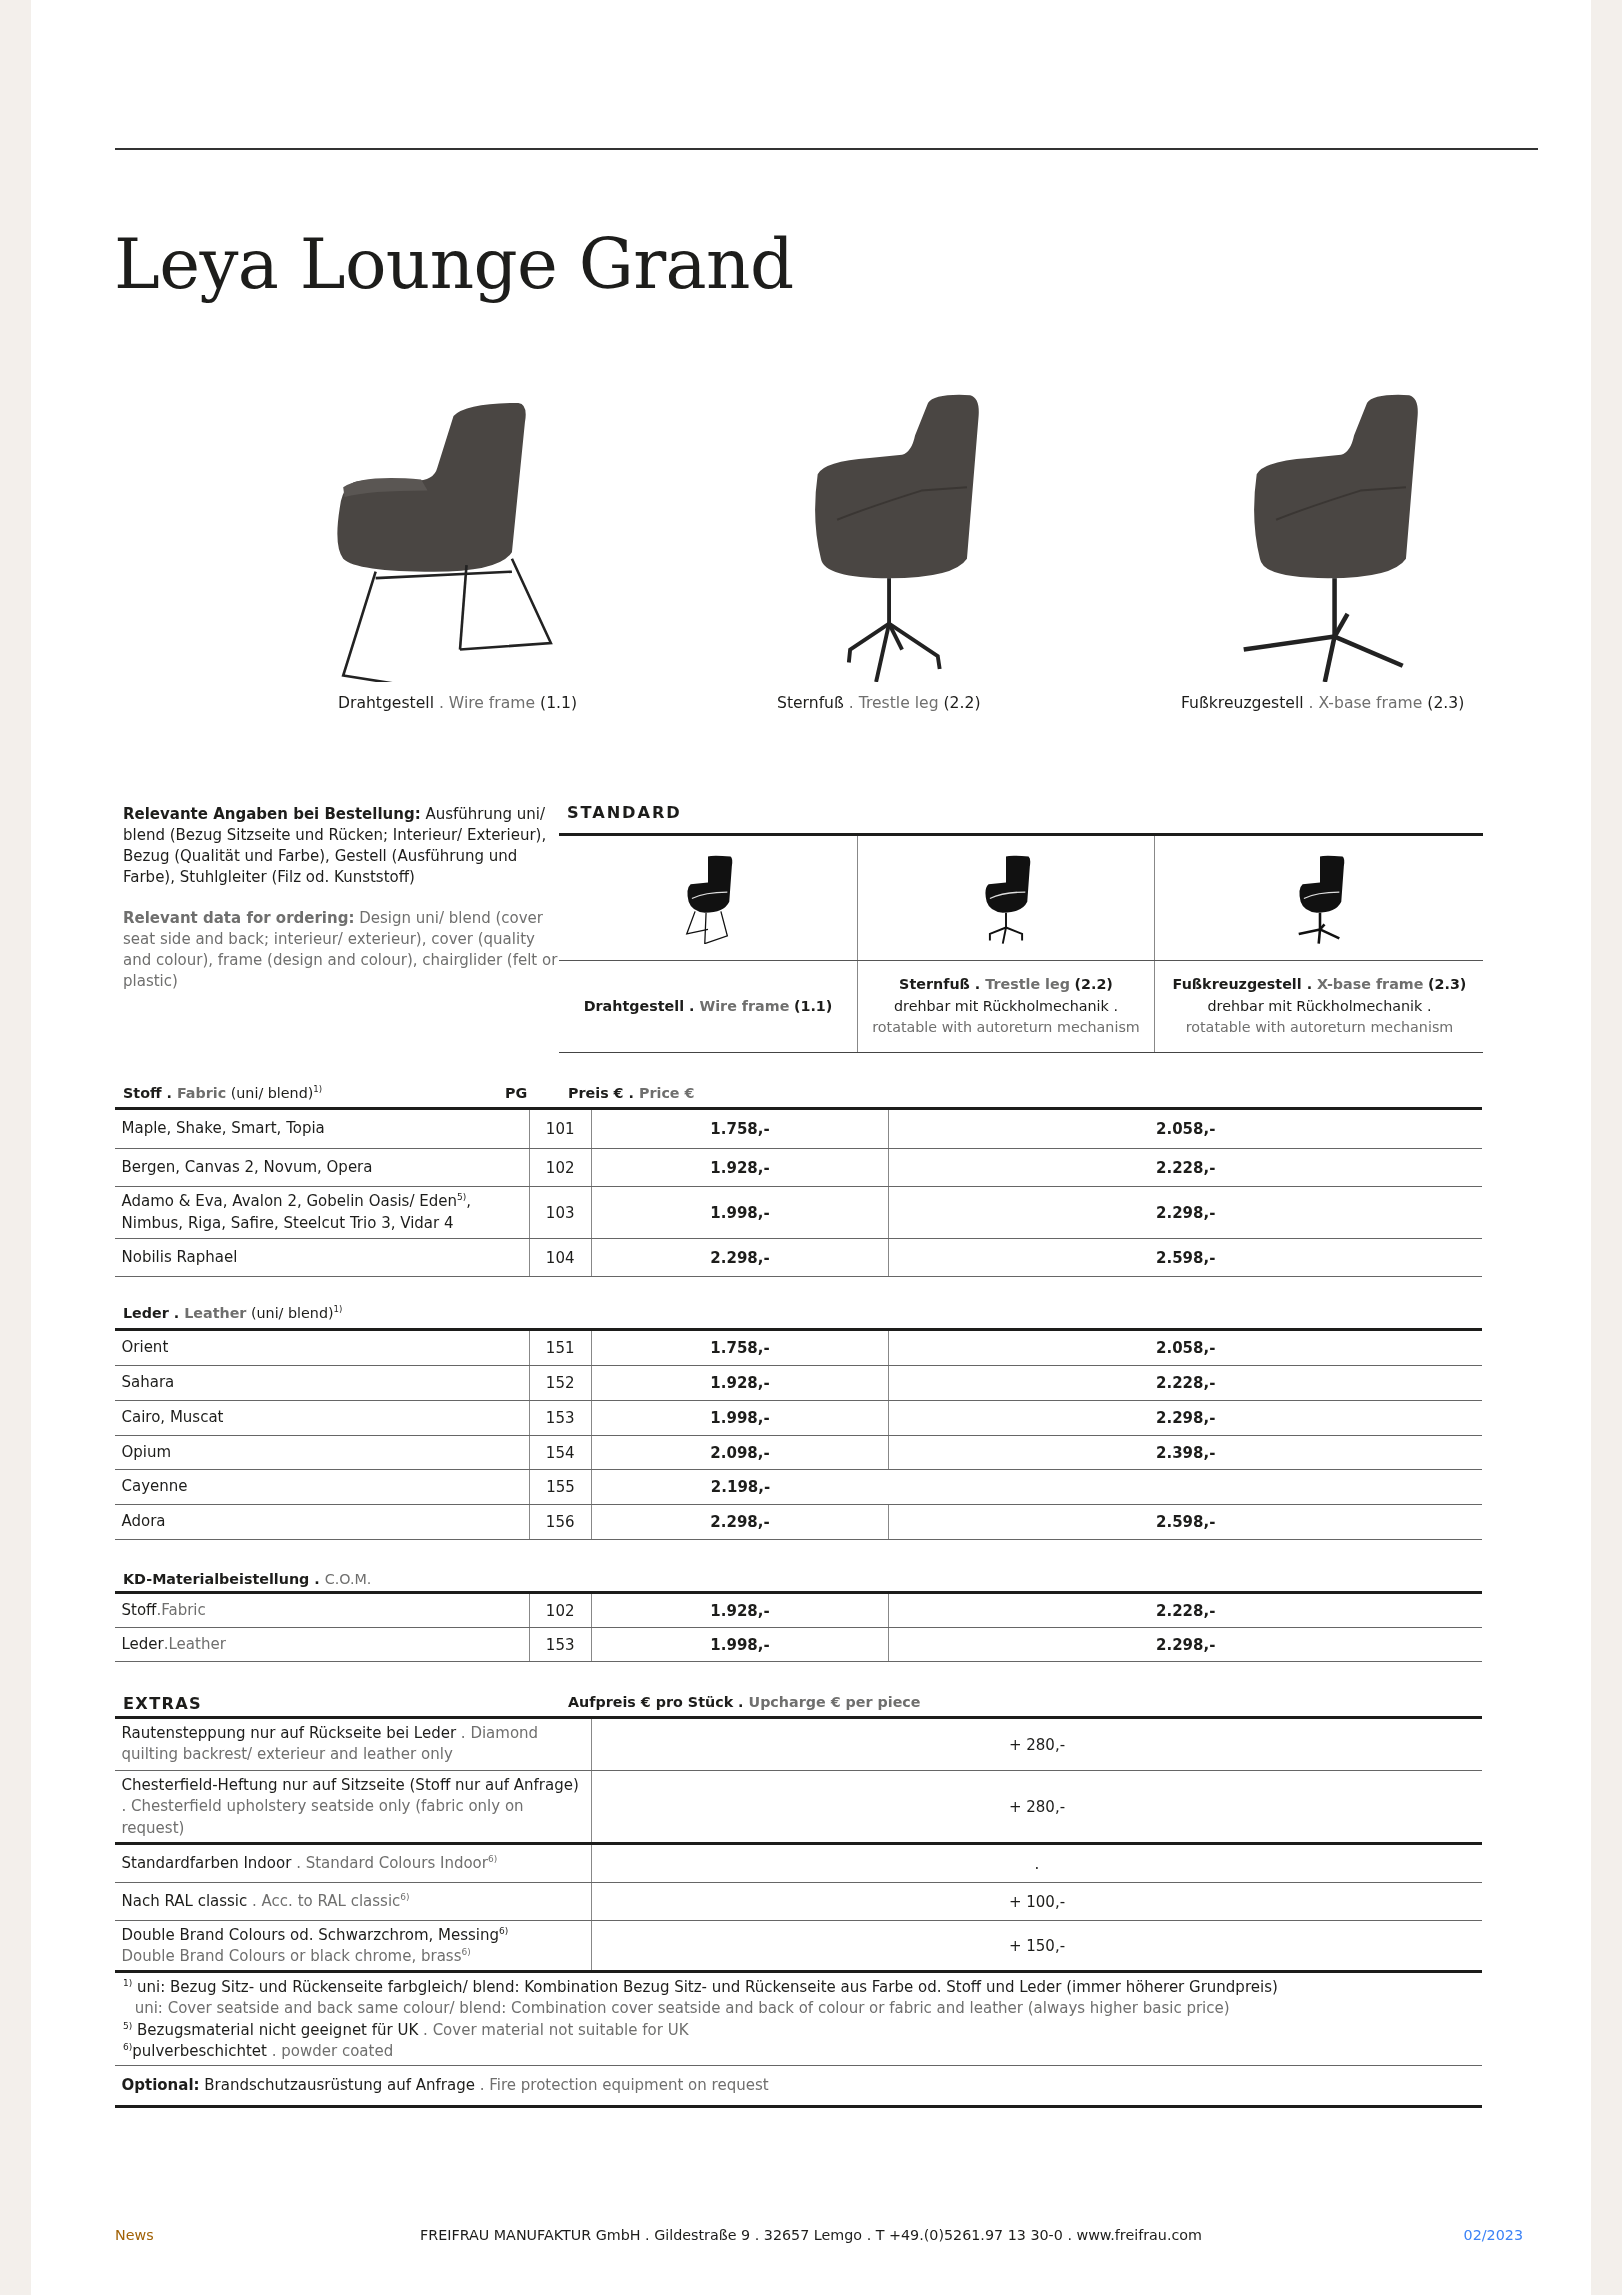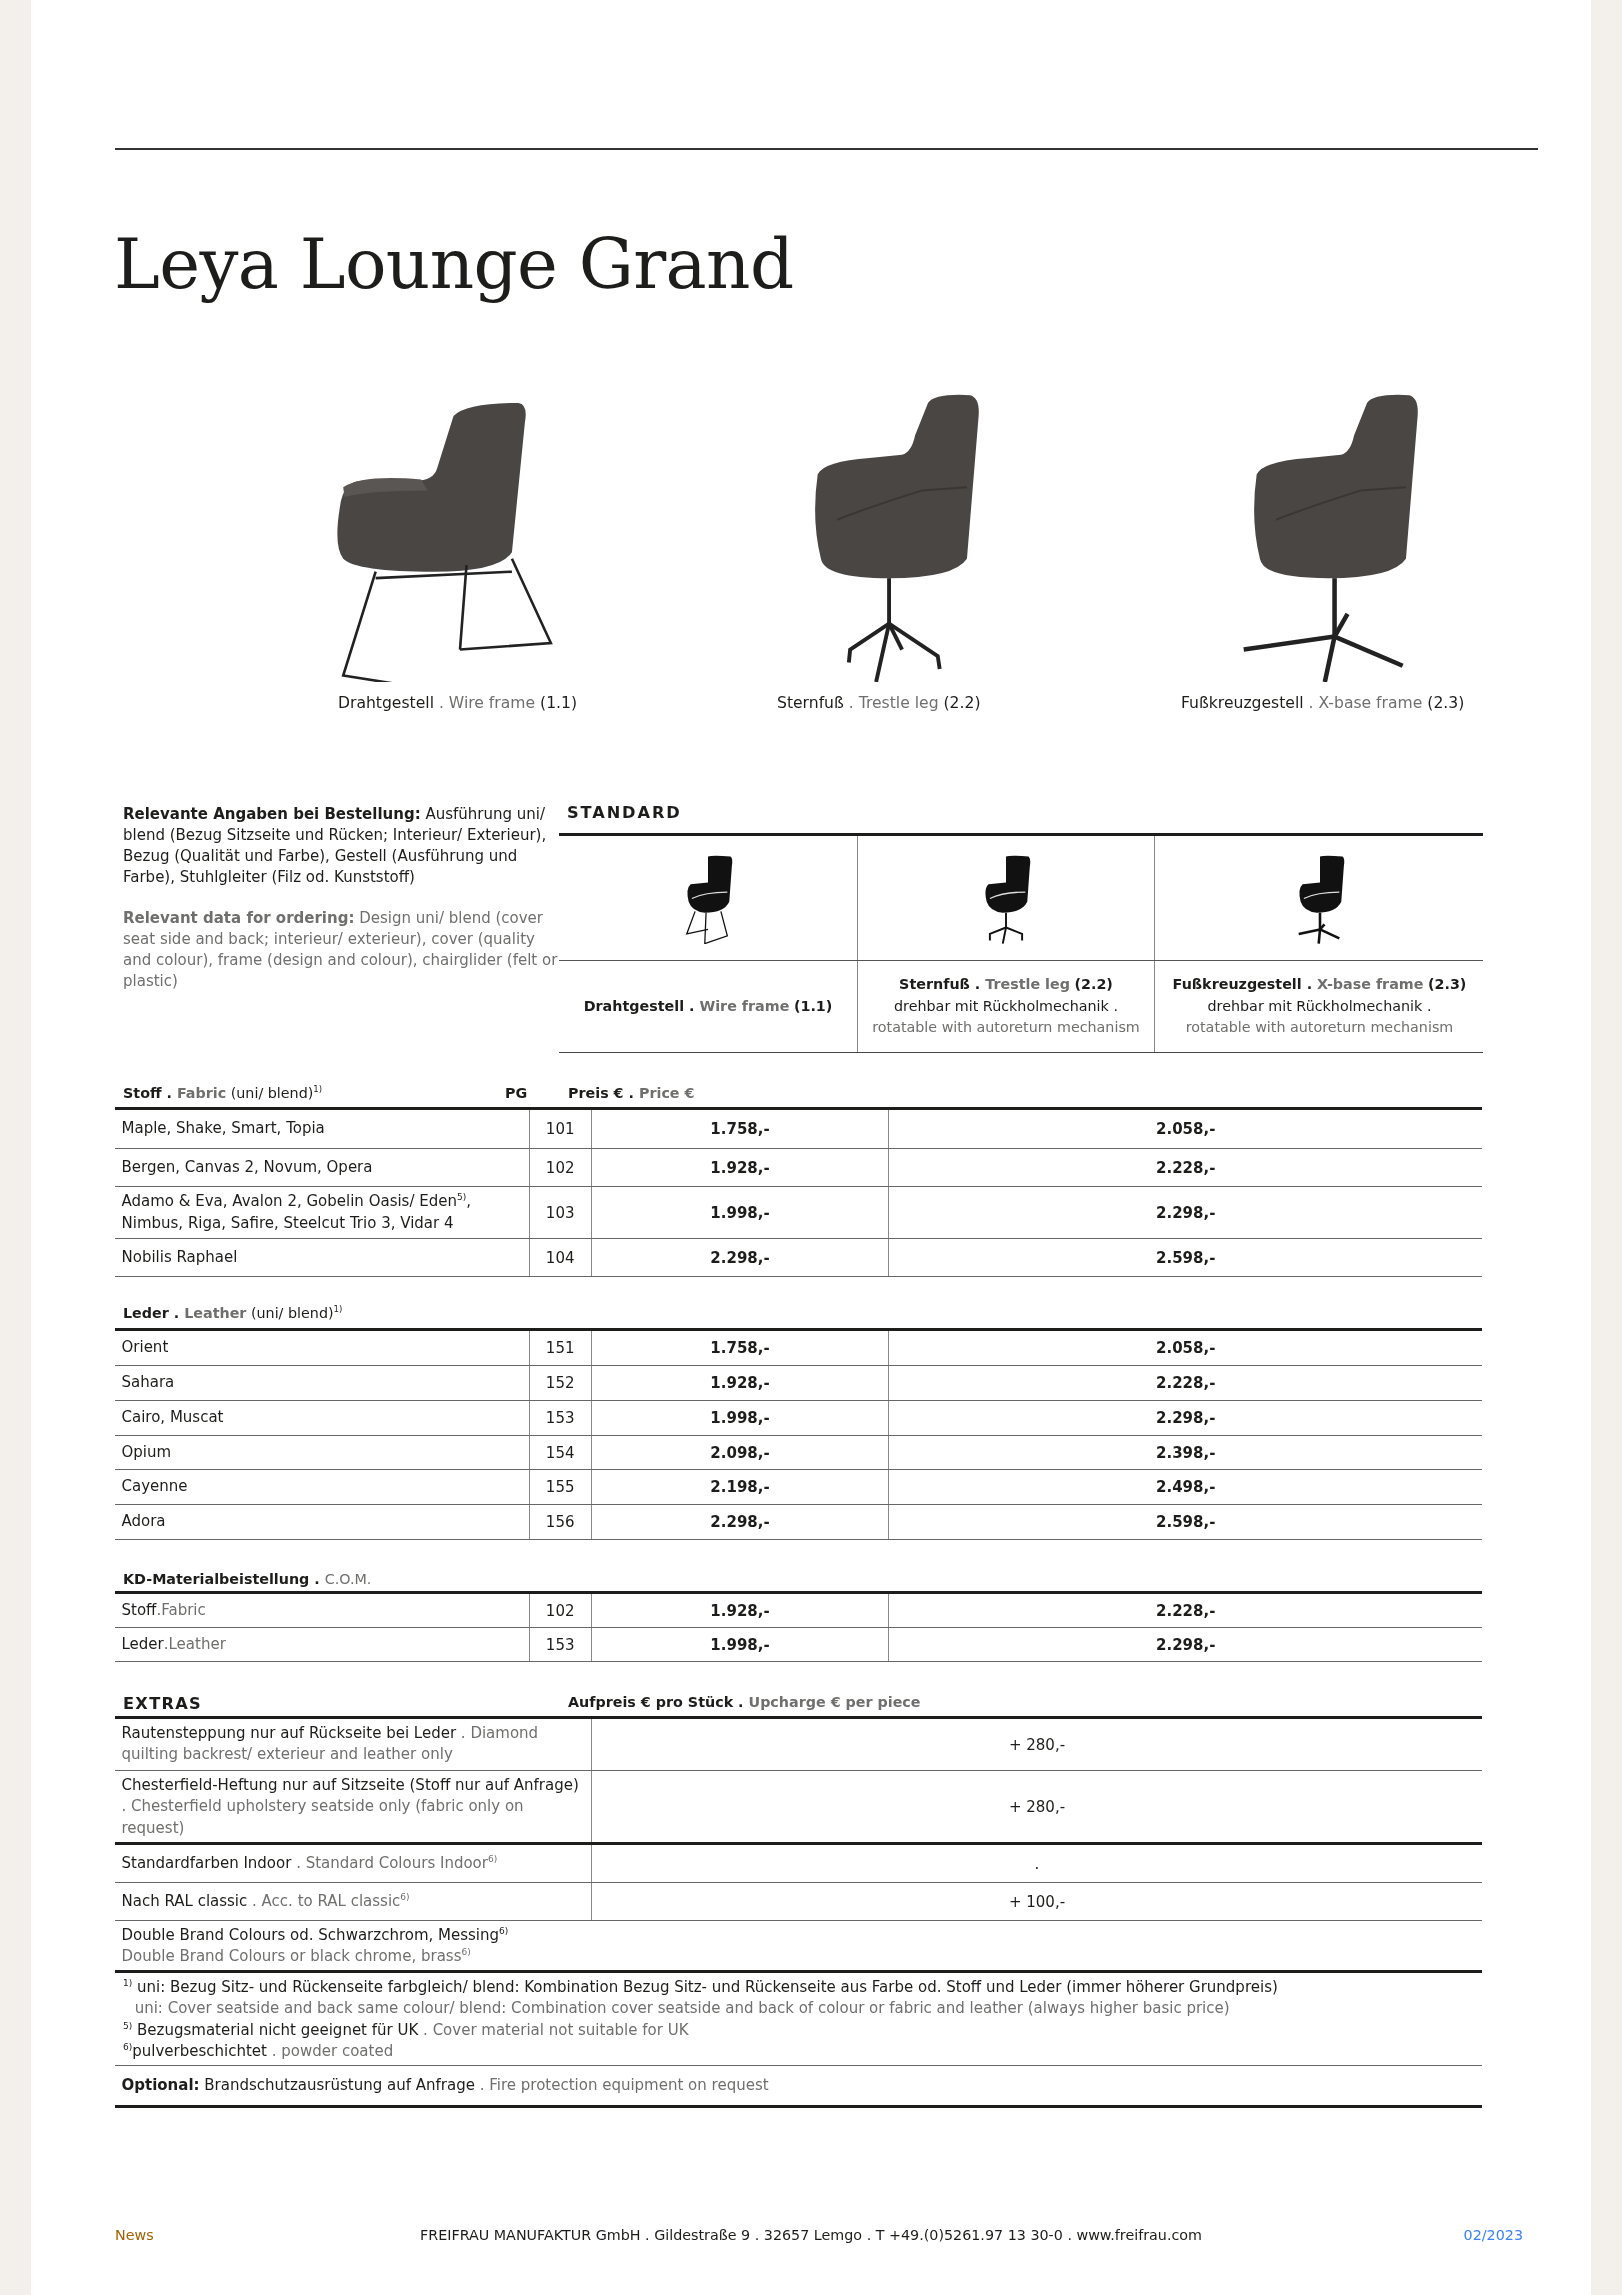--- a/index.html
+++ b/index.html
@@ -239,21 +239,20 @@
     <div class="prow" style="height:34px;">
       <div class="pname">Opium</div>
         <div class="ppg">154</div>
         <div class="pp1">2.098,-</div>
         <div class="pp2">2.398,-</div>
     </div>
     <div class="prow" style="height:35px;">
       <div class="pname">Cayenne</div>
         <div class="ppg">155</div>
         <div class="pp1">2.198,-</div>
-        <div class="pp2">2.498,-</div>
     </div>
     <div class="prow" style="height:35px;">
       <div class="pname">Adora</div>
         <div class="ppg">156</div>
         <div class="pp1">2.298,-</div>
         <div class="pp2">2.598,-</div>
     </div>
   </div>
 
   <div class="abs sec-head" style="left:92px; top:1571px;">
@@ -305,20 +304,21 @@
       <div class="xname" style="display:flex;align-items:center;">
           <span><span>Nach RAL classic</span><span class="grey"> . </span><span class="grey">Acc. to RAL classic</span><sup class="grey">6)</sup></span>
         </div>
       <div class="xval">+ 100,-</div>
     </div>
     <div class="xrow thick" style="height:52px;">
       <div class="xname">
           <div><span>Double Brand Colours od. Schwarzchrom, Messing</span><sup>6)</sup></div>
           <div class="grey"><span>Double Brand Colours or black chrome, brass</span><sup>6)</sup></div>
         </div>
+      <div class="xval">+ 150,-</div>
     </div>
   </div>
 
   <div class="abs notes" style="left:92px;">
     <div><sup>1)</sup> <span>uni: Bezug Sitz- und Rückenseite farbgleich/ blend: Kombination Bezug Sitz- und Rückenseite aus Farbe od. Stoff und Leder (immer höherer Grundpreis)</span></div>
     <div class="grey ind">uni: Cover seatside and back same colour/ blend: Combination cover seatside and back of colour or fabric and leather (always higher basic price)</div>
     <div><sup>5)</sup> <span>Bezugsmaterial nicht geeignet für UK</span><span class="grey"> . </span><span class="grey">Cover material not suitable for UK</span></div>
     <div><sup>6)</sup><span>pulverbeschichtet</span><span class="grey"> . </span><span class="grey">powder coated</span></div>
   </div>
   <div class="abs opt">

